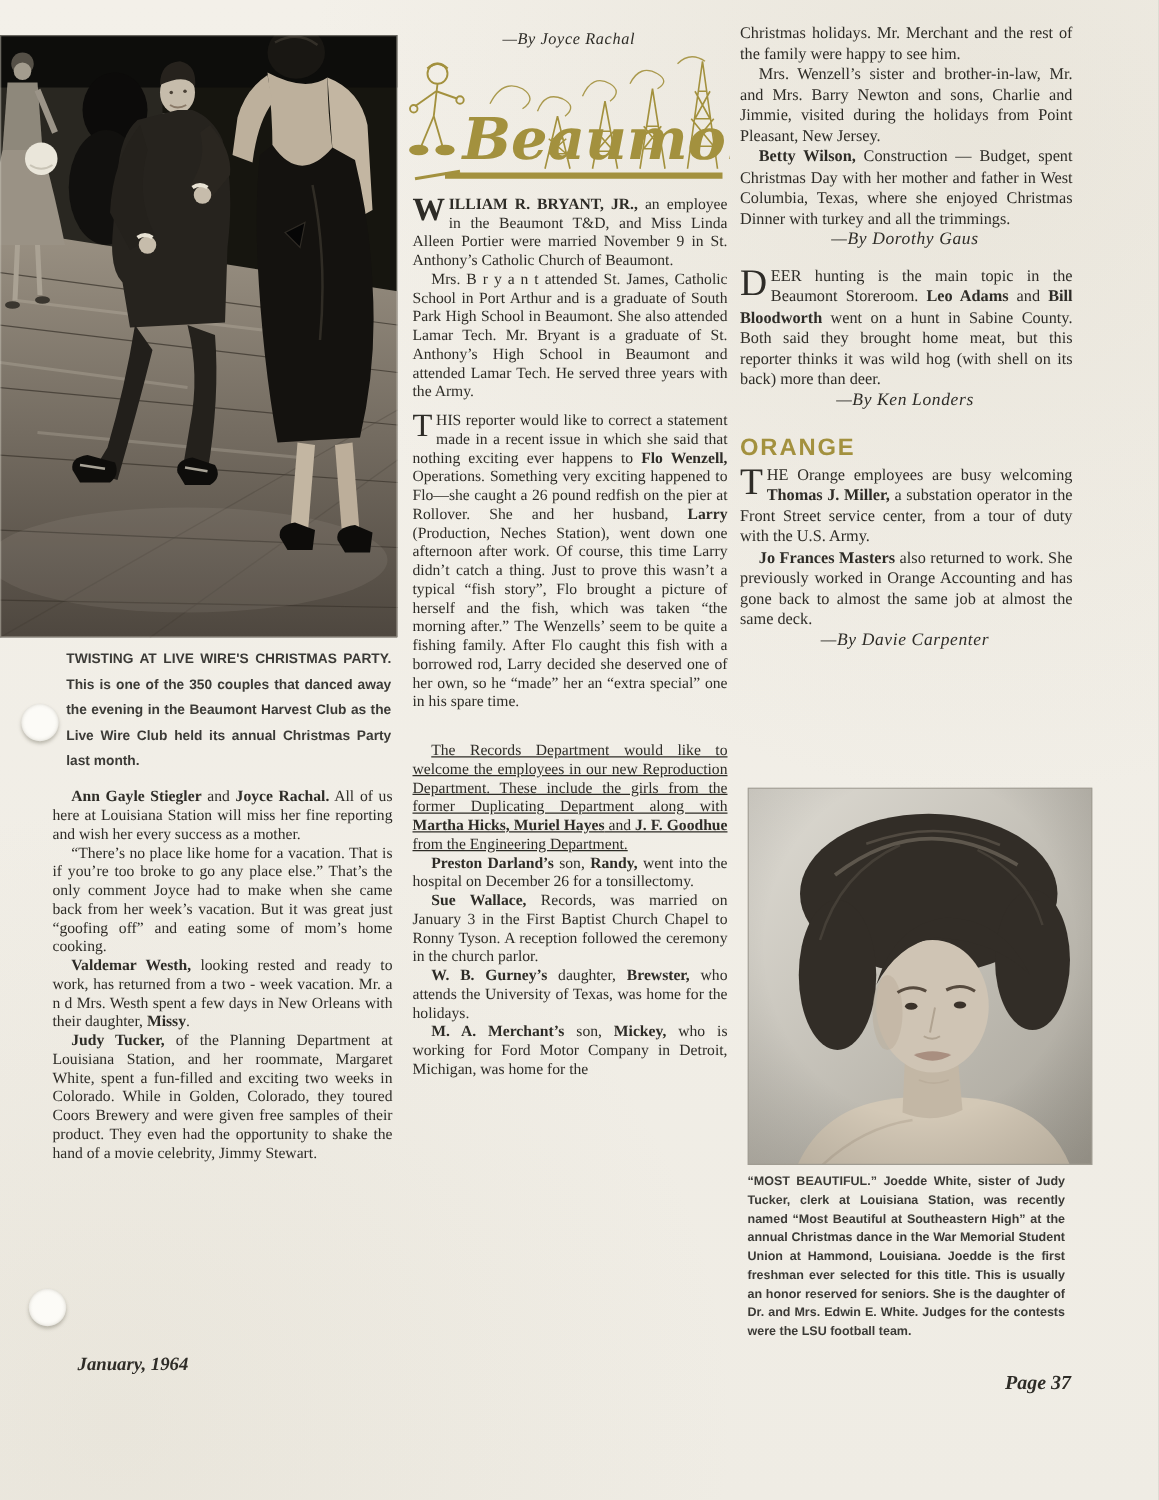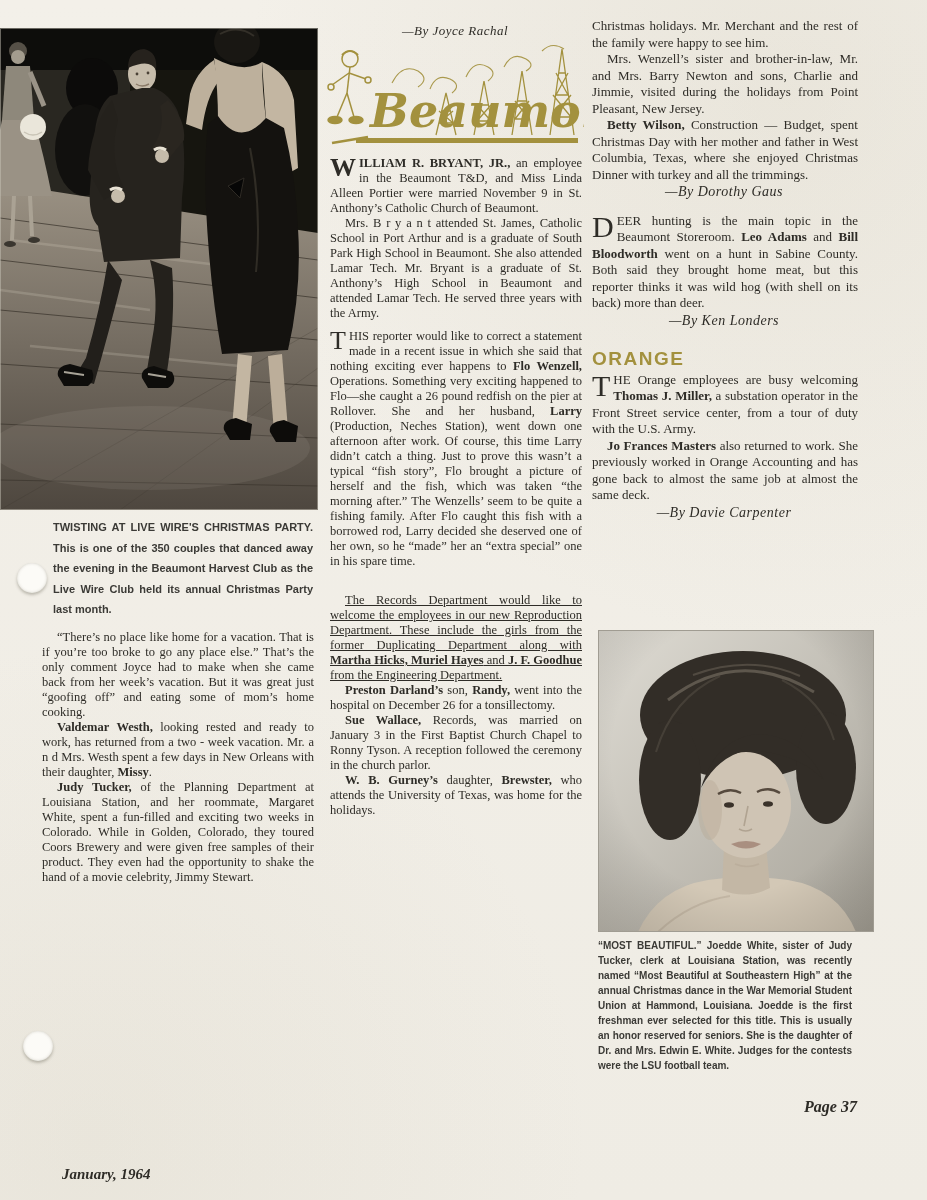--- a/index.html
+++ b/index.html
@@ -150,20 +150,21 @@
       <rect x="0.5" y="0.5" width="317" height="481" fill="none" stroke="#c8c4b8" opacity="0.5"></rect>
     </svg>
   </div>
 
   <div class="capt dance-capt" style="position:absolute;left:53px;top:517px;width:260px;">TWISTING AT LIVE WIRE'S CHRISTMAS PARTY. This is one of the 350 couples that danced away the evening in the Beaumont Harvest Club as the Live Wire Club held its annual Christmas Party last month.</div>
 
   <div class="hole" style="left:17px;top:563px;"></div>
   <div class="hole" style="left:23px;top:1031px;"></div>
 
   <div class="col bodytext" style="left:42px;top:630px;width:272px;">
+    <p class="para"><b>Ann Gayle Stiegler</b><span> and </span><b>Joyce Rachal.</b><span> All of us here at Louisiana Station will miss her fine reporting and wish her every success as a mother.</span></p>
     <p class="para"><span>“There’s no place like home for a vacation. That is if you’re too broke to go any place else.”  That’s the only comment Joyce had to make when she came back from her week’s vacation. But it was great just “goofing off” and eating some of mom’s home cooking.</span></p>
     <p class="para"><b>Valdemar Westh,</b><span> looking rested and ready to work, has returned from a two - week vacation.  Mr. a n d Mrs. Westh spent a few days in New Orleans with their daughter, </span><b>Missy</b><span>.</span></p>
     <p class="para"><b>Judy Tucker,</b><span> of the Planning Department at Louisiana Station, and her roommate, Margaret White, spent a fun-filled and exciting two weeks in Colorado. While in Golden, Colorado, they toured Coors Brewery and were given free samples of their product. They even had the opportunity to shake the hand of a movie celebrity, Jimmy Stewart.</span></p>
   </div>
 
   <div class="col mid bodytext" style="left:330px;top:22px;width:252px;">
     <div class="byline">—By Joyce Rachal</div>
 
     <div style="margin:5px 0 7px -4px;">
       <svg width="258" height="106" viewBox="0 0 258 106">
@@ -199,20 +200,21 @@
       </svg>
     </div>
 
     <p class="dropcap"><b>WILLIAM R. BRYANT, JR.,</b><span> an employee in the Beaumont T&amp;D, and Miss Linda Alleen Portier were married November 9 in St. Anthony’s Catholic Church of Beaumont.</span></p>
     <p class="para"><span>Mrs. B r y a n t attended St. James, Catholic School in Port Arthur and is a graduate of South Park High School in Beaumont.  She also attended Lamar Tech.  Mr. Bryant is a graduate of St. Anthony’s High School in Beaumont and attended Lamar Tech.  He served three years with the Army.</span></p>
     <p class="dropcap" style="margin-top:8px;"><span>THIS reporter would like to correct a statement made in a recent issue in which she said that nothing exciting ever happens to </span><b>Flo Wenzell,</b><span> Operations. Something very exciting happened to Flo—she caught a 26 pound redfish on the pier at Rollover.  She and her husband, </span><b>Larry</b><span> (Production, Neches Station), went down one afternoon after work.  Of course, this time Larry didn’t catch a thing.  Just to prove this wasn’t a typical “fish story”, Flo brought a picture of herself and the fish, which was taken “the morning after.”  The Wenzells’ seem to be quite a fishing family.  After Flo caught this fish with a borrowed rod, Larry decided she deserved one of her own, so he “made” her an “extra special” one in his spare time.</span></p>
     <p class="para" style="margin-top:24px;text-decoration:underline;"><span>The Records Department would like to welcome the employees in our new Reproduction Department.  These include the girls from the former Duplicating Department along with </span><b>Martha Hicks, Muriel Hayes</b><span> and </span><b>J. F. Goodhue</b><span> from the Engineering Department.</span></p>
     <p class="para"><b>Preston Darland’s</b><span> son, </span><b>Randy,</b><span> went into the hospital on December 26 for a tonsillectomy.</span></p>
     <p class="para"><b>Sue Wallace,</b><span> Records, was married on January 3 in the First Baptist Church Chapel to Ronny Tyson.  A reception followed the ceremony in the church parlor.</span></p>
     <p class="para"><b>W. B. Gurney’s</b><span> daughter, </span><b>Brewster,</b><span> who attends the University of Texas, was home for the holidays.</span></p>
+    <p class="para"><b>M. A. Merchant’s</b><span> son, </span><b>Mickey,</b><span> who is working for Ford Motor Company in Detroit, Michigan, was home for the</span></p>
   </div>
 
   <div class="col right bodytext-lg" style="left:592px;top:18px;width:266px;">
     <p><span>Christmas holidays.  Mr. Merchant and the rest of the family were happy to see him.</span></p>
     <p class="para"><span>Mrs. Wenzell’s sister and brother-in-law, Mr. and Mrs. Barry Newton and sons, Charlie and Jimmie, visited during the holidays from Point Pleasant, New Jersey.</span></p>
     <p class="para"><b>Betty Wilson,</b><span> Construction — Budget, spent Christmas Day with her mother and father in West Columbia, Texas, where she enjoyed Christmas Dinner with turkey and all the trimmings.</span></p>
     <div class="byline">—By Dorothy Gaus</div>
 
     <p class="dropcap" style="margin-top:12px;"><span>DEER hunting is the main topic in the Beaumont Storeroom.  </span><b>Leo Adams</b><span> and </span><b>Bill Bloodworth</b><span> went on a hunt in Sabine County.  Both said they brought home meat, but this reporter thinks it was wild hog (with shell on its back) more than deer.</span></p>
     <div class="byline">—By Ken Londers</div>
@@ -263,16 +265,16 @@
       <path d="M150,176 L146,196 M141,199 Q148,203 154,199" stroke="#b0a391" stroke-width="1.6" fill="none"></path>
       <path d="M133,214 Q148,208 163,214 Q148,223 133,214 Z" fill="#a98f80"></path>
       <path d="M137,234 Q149,239 161,234" stroke="#b5a896" stroke-width="1.5" fill="none" opacity="0.6"></path>
       <rect width="276" height="302" fill="url(#pvin)"></rect>
       <rect x="0.5" y="0.5" width="275" height="301" fill="none" stroke="#a09c92"></rect>
     </svg>
   </div>
 
   <div class="capt portrait-capt" style="position:absolute;left:598px;top:938px;width:254px;">“MOST BEAUTIFUL.”  Joedde White, sister of Judy Tucker, clerk at Louisiana Station, was recently named “Most Beautiful at Southeastern High” at the annual Christmas dance in the War Memorial Student Union at Hammond, Louisiana.  Joedde is the first freshman ever selected for this title.  This is usually an honor reserved for seniors.  She is the daughter of Dr. and Mrs. Edwin E. White.  Judges for the contests were the LSU football team.</div>
 
-  <div class="footer" style="left:62px;top:1166px;font-size:15px;">January, 1964</div>
+  <div class="footer" style="left:62px;top:1084px;font-size:15px;">January, 1964</div>
   <div class="footer" style="left:804px;top:1098px;font-size:16px;">Page 37</div>
 
 </div>
 
 </body></html>

